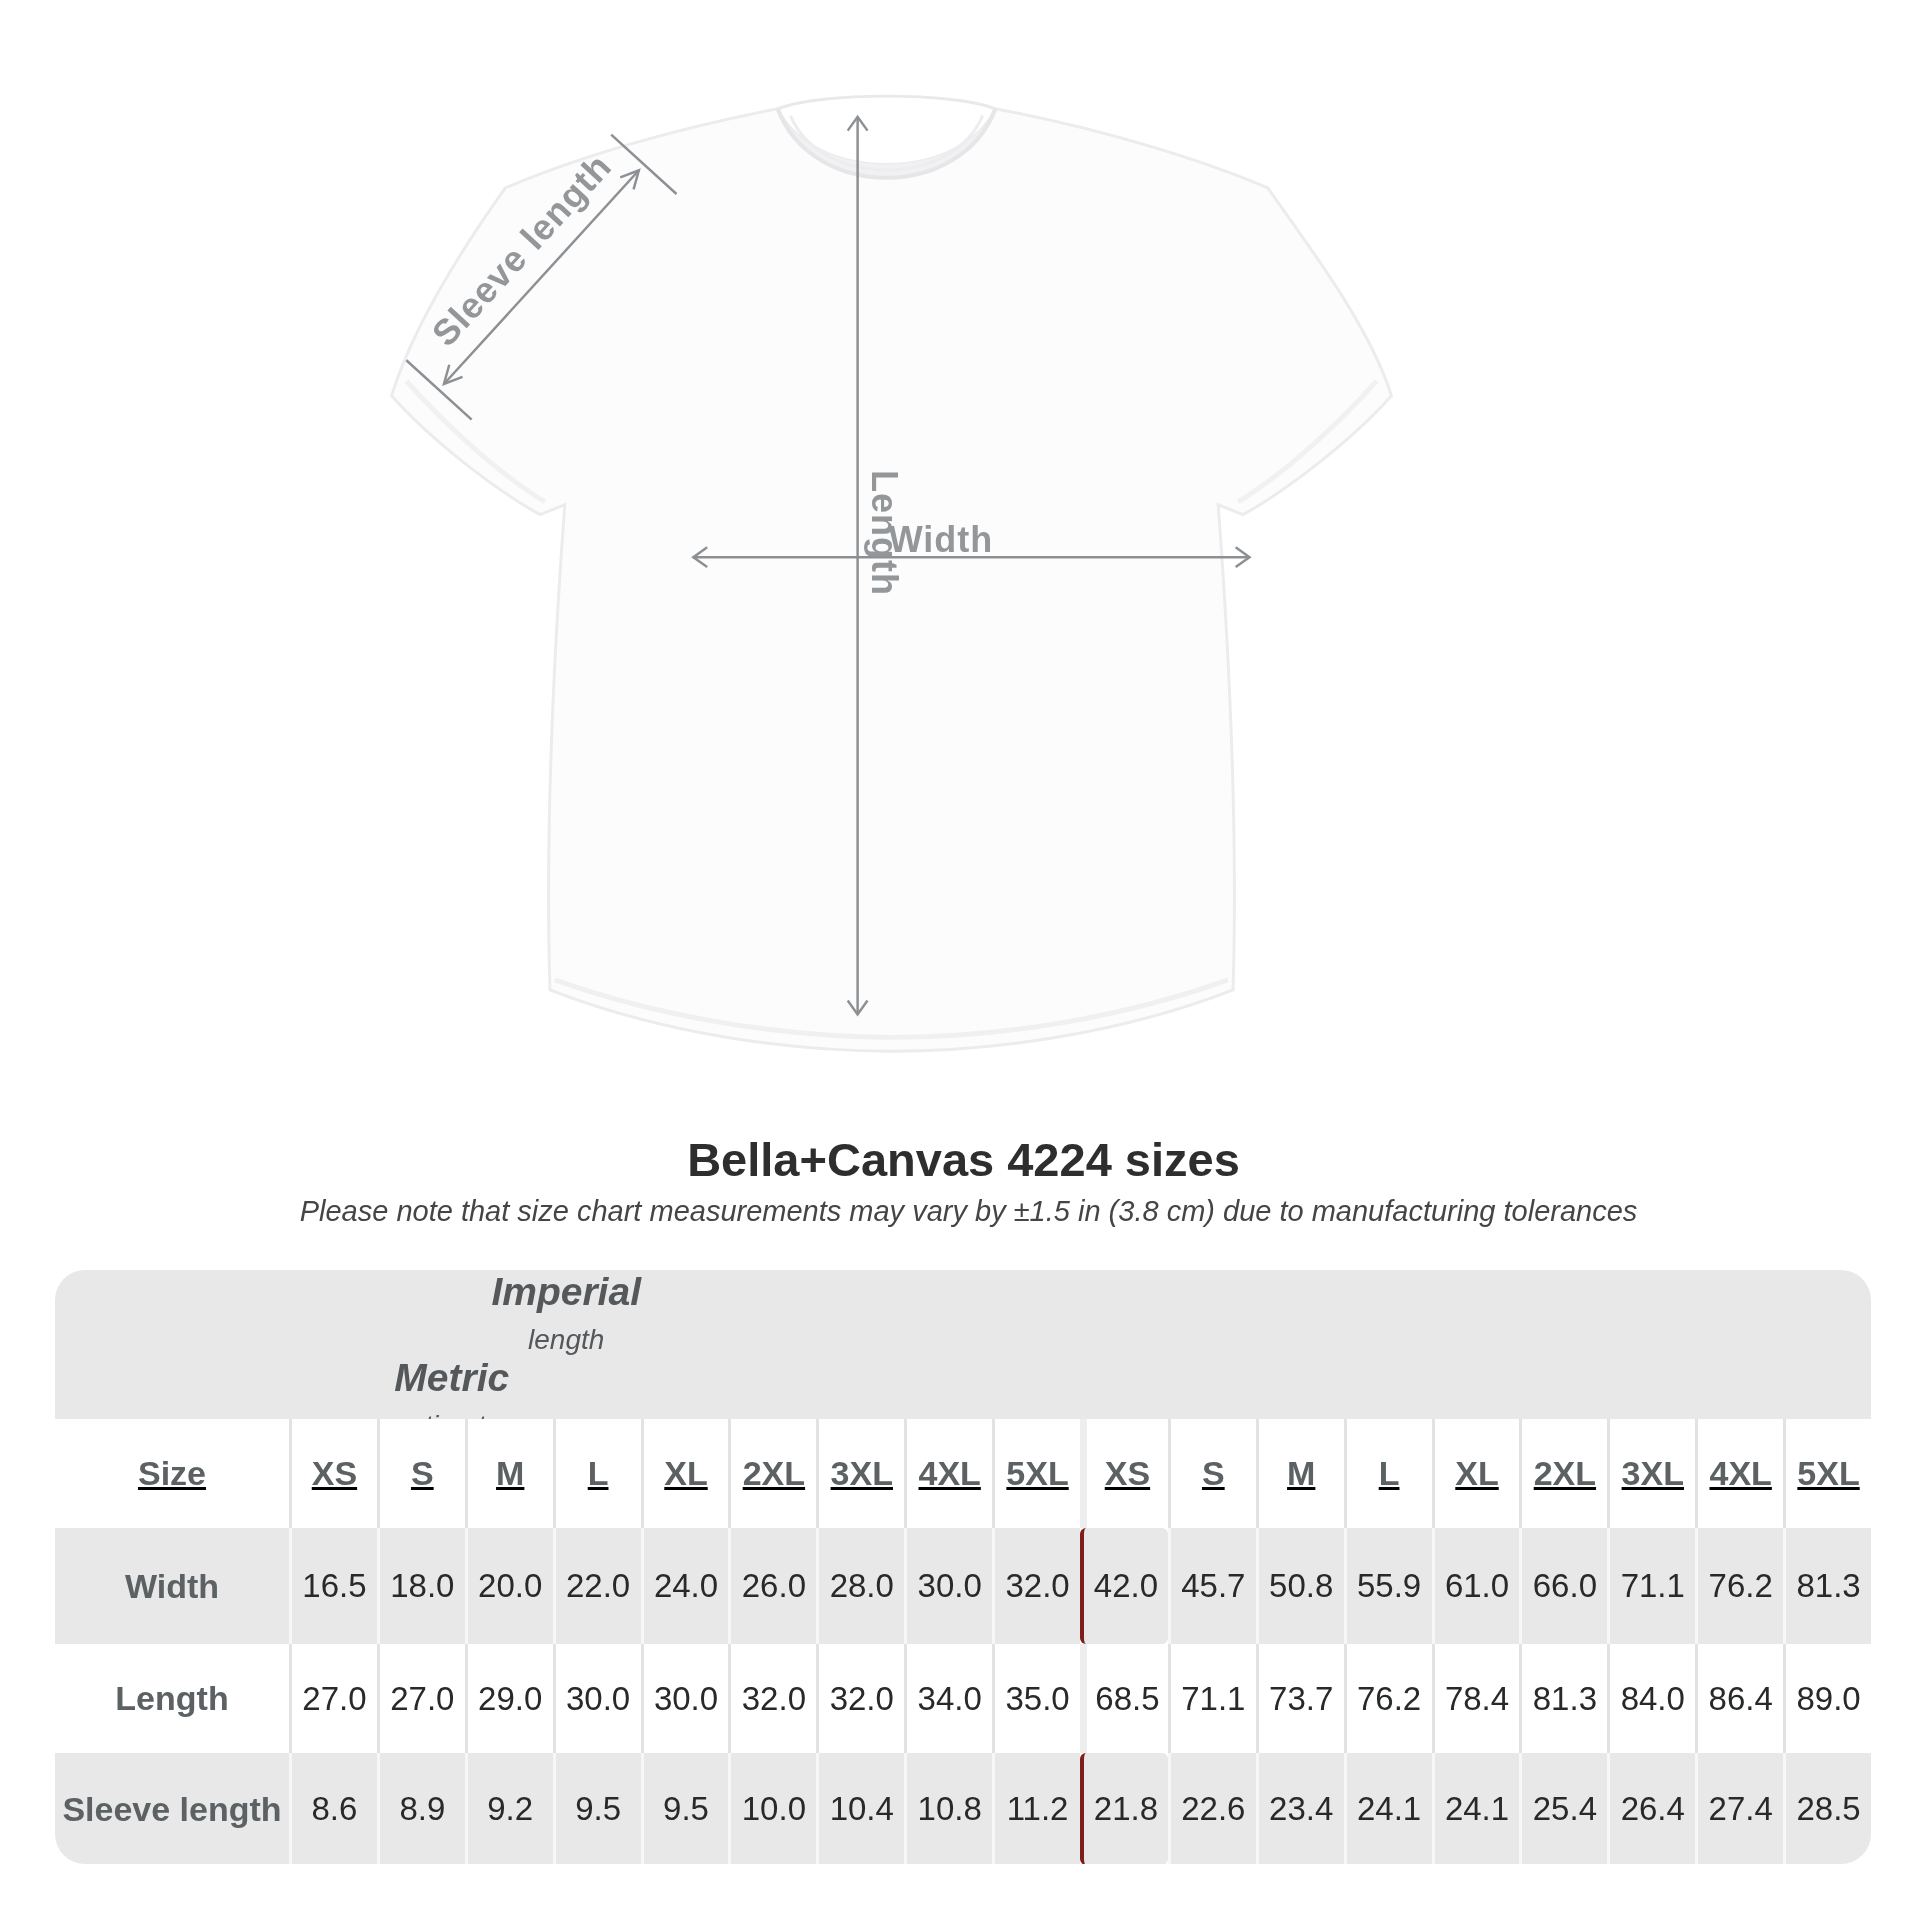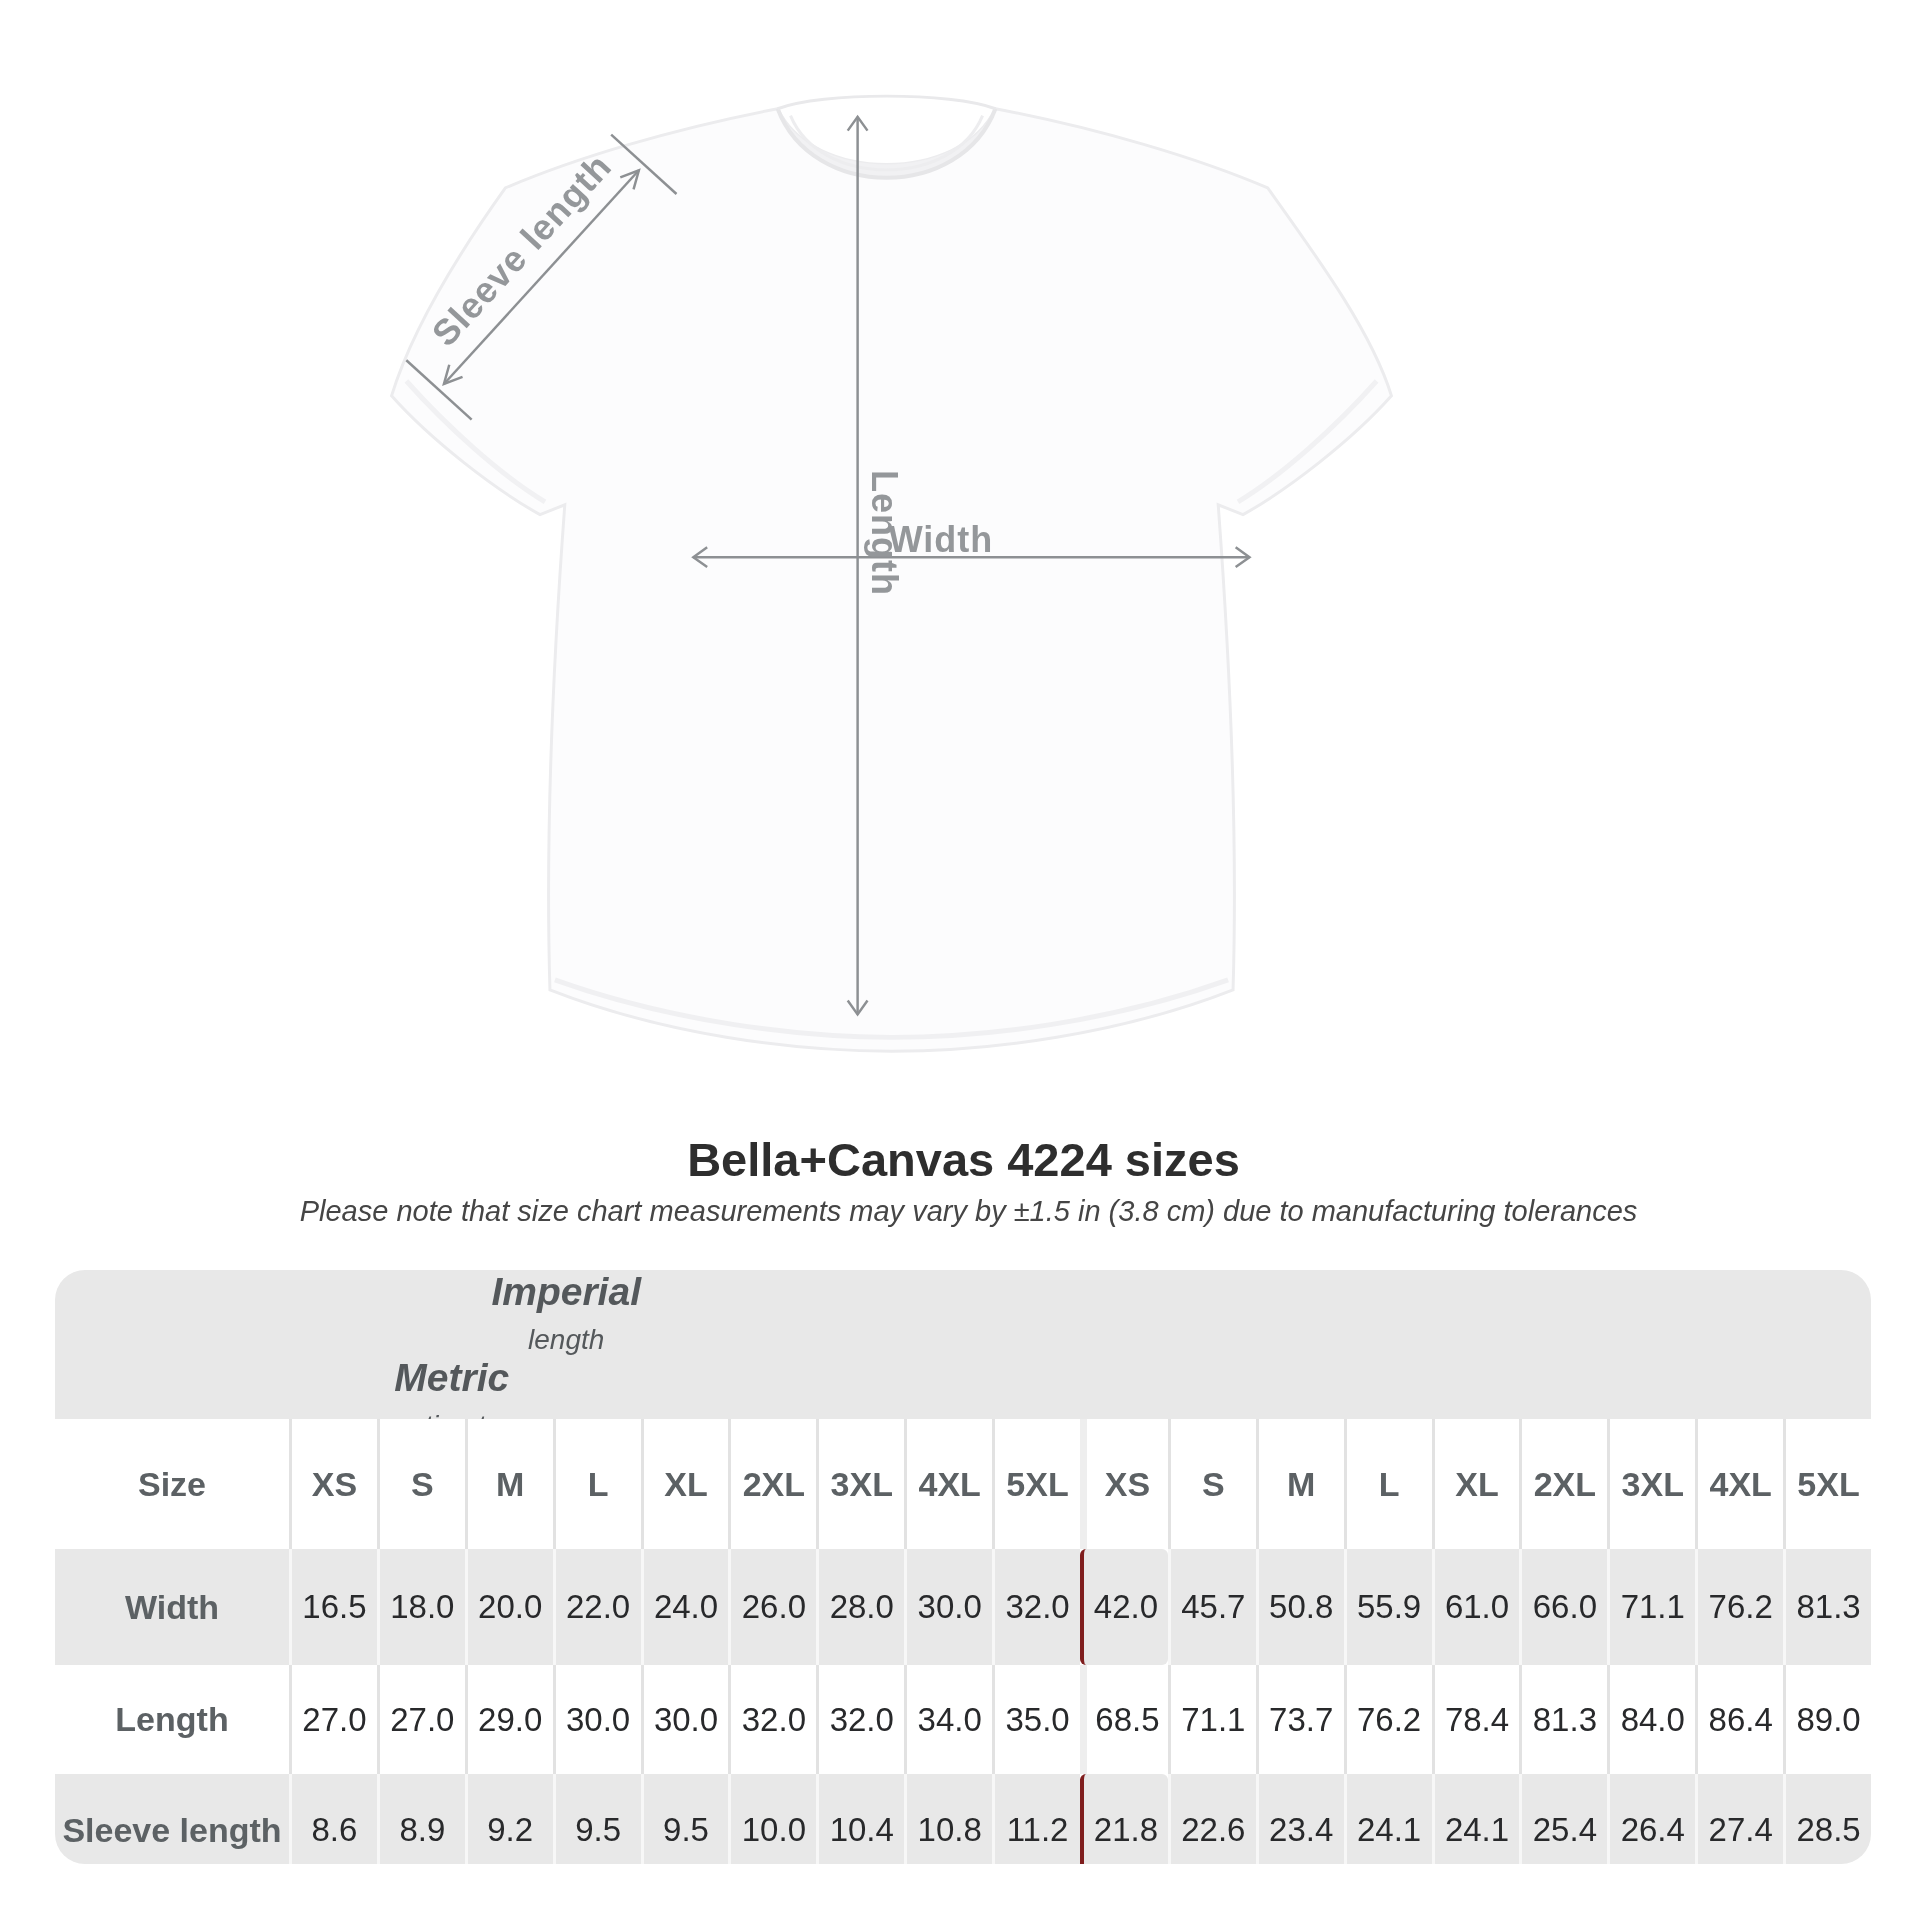--- a/index.html
+++ b/index.html
@@ -31,21 +31,21 @@
     position:absolute;left:55px;top:1270px;width:1816px;height:594px;
     border-radius:30px;overflow:hidden;background:#ffffff;
   }
   .band{display:flex;height:149px;background:#e8e8e8;flex-direction:column;}
   .band-sec{display:flex;flex-direction:column;align-items:center;justify-content:center;gap:10px;}
   .band-sec.imperial{width:56.3%;}
   .band-sec.metric{width:43.7%;}
   .band-name{font-size:39px;font-weight:bold;font-style:italic;color:#54585b;}
   .band-unit{font-size:28px;font-style:italic;color:#54585b;}
   .trow{display:grid;grid-template-columns:234px repeat(18,1fr);}
-  .trow.r-hdr{height:130px;}
+  .trow.r-hdr{height:109px;text-decoration:underline;}
   .trow.r-w{height:116px;}
   .trow.r-l{height:109px;}
   .trow.r-s{height:112px;}
   .cell{
     display:flex;align-items:center;justify-content:center;
     font-size:33px;color:#28292b;
   }
   .cell.lab,.cell.hdr{font-weight:bold;color:#5c6164;font-size:34px;}
   .row-white .cell{background:#ffffff;}
   .row-white .cell.div{border-left:3px solid #e2e2e2;}

